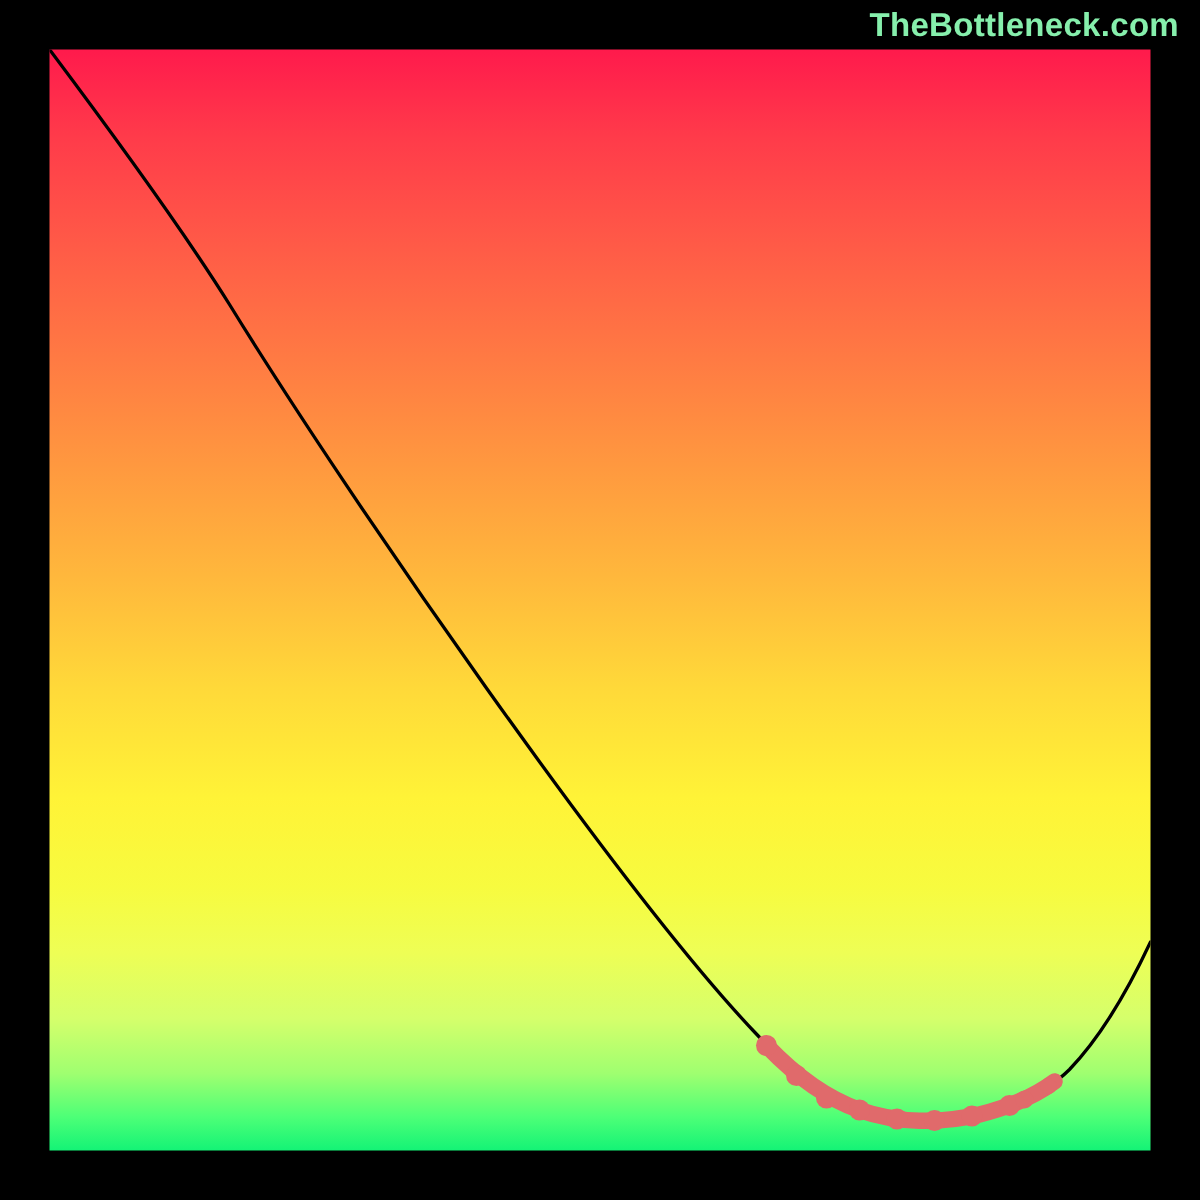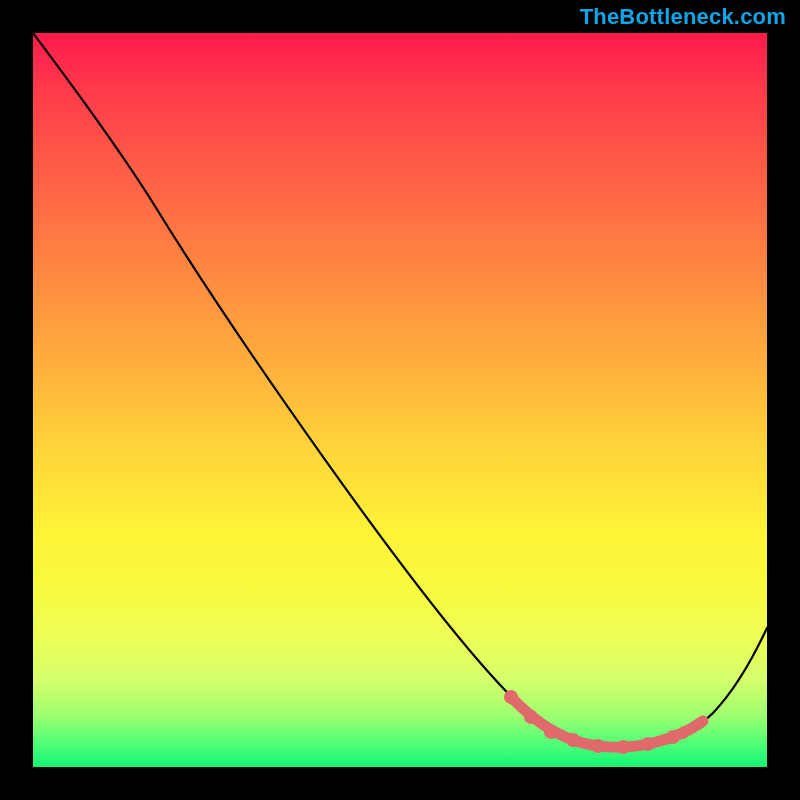--- a/index.html
+++ b/index.html
@@ -10,21 +10,21 @@
     height: 800px;
     background: #000;
   }
   .attribution {
     position: absolute;
     top: 4px;
     right: 14px;
     font-family: Arial, Helvetica, sans-serif;
     font-size: 22px;
     font-weight: bold;
-    color: #0ea5e9;
+    color: #86efac;
     letter-spacing: 0.2px;
   }
   .plot-area {
     position: absolute;
     left: 33px;
     top: 33px;
     width: 734px;
     height: 734px;
     
     background: linear-gradient(

